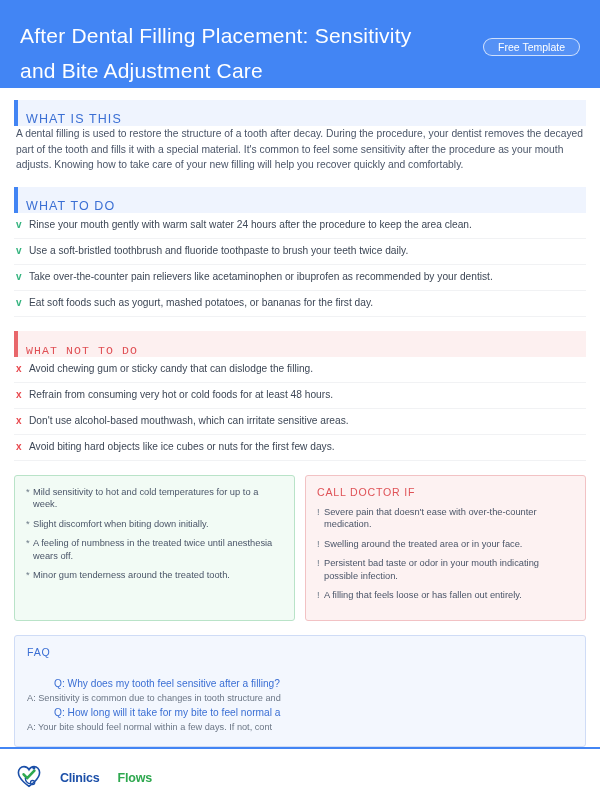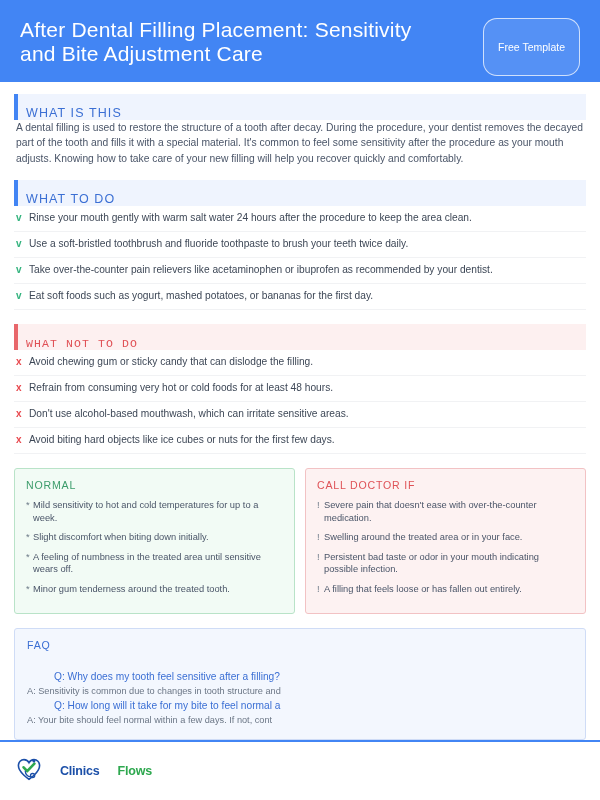--- a/index.html
+++ b/index.html
@@ -29,32 +29,32 @@
     height: 113px;
     box-sizing: border-box;
     padding: 18px 20px 0 20px;
     display: flex;
     align-items: flex-start;
     justify-content: space-between;
   }
   .header-title {
     color: #ffffff;
     font-size: 21px;
-    line-height: 24px;
+    line-height: 35px;
     font-weight: 400;
     letter-spacing: 0.2px;
     max-width: 430px;
   }
   .badge {
-    margin-top: 0;
+    margin-top: 20px;
     border: 1px solid rgba(255,255,255,0.72);
     border-radius: 14px;
     color: #ffffff;
     font-size: 10.5px;
-    padding: 22px 14px;
+    padding: 2px 14px;
     background: rgba(255,255,255,0.10);
     white-space: nowrap;
   }
 
   
   .body {
     flex: 1 1 auto;
     padding: 12px 14px 0 14px;
     box-sizing: border-box;
   }
@@ -259,32 +259,31 @@
       </div>
       <div class="li">
         <span class="mark mark-no">x</span>
         <span>Avoid biting hard objects like ice cubes or nuts for the first few days.</span>
       </div>
     </div>
 
     <div class="cols">
 
       <div class="card card-green">
-        <div class="card-title">NORMAL</div>
         <div class="card-li">
           <span class="mk">*</span>
           <span>Mild sensitivity to hot and cold temperatures for up to a week.</span>
         </div>
         <div class="card-li">
           <span class="mk">*</span>
           <span>Slight discomfort when biting down initially.</span>
         </div>
         <div class="card-li">
           <span class="mk">*</span>
-          <span>A feeling of numbness in the treated area until sensitive wears off.</span>
+          <span>A feeling of numbness in the treated twice until anesthesia wears off.</span>
         </div>
         <div class="card-li">
           <span class="mk">*</span>
           <span>Minor gum tenderness around the treated tooth.</span>
         </div>
       </div>
 
       <div class="card card-pink">
         <div class="card-title">CALL DOCTOR IF</div>
         <div class="card-li">

